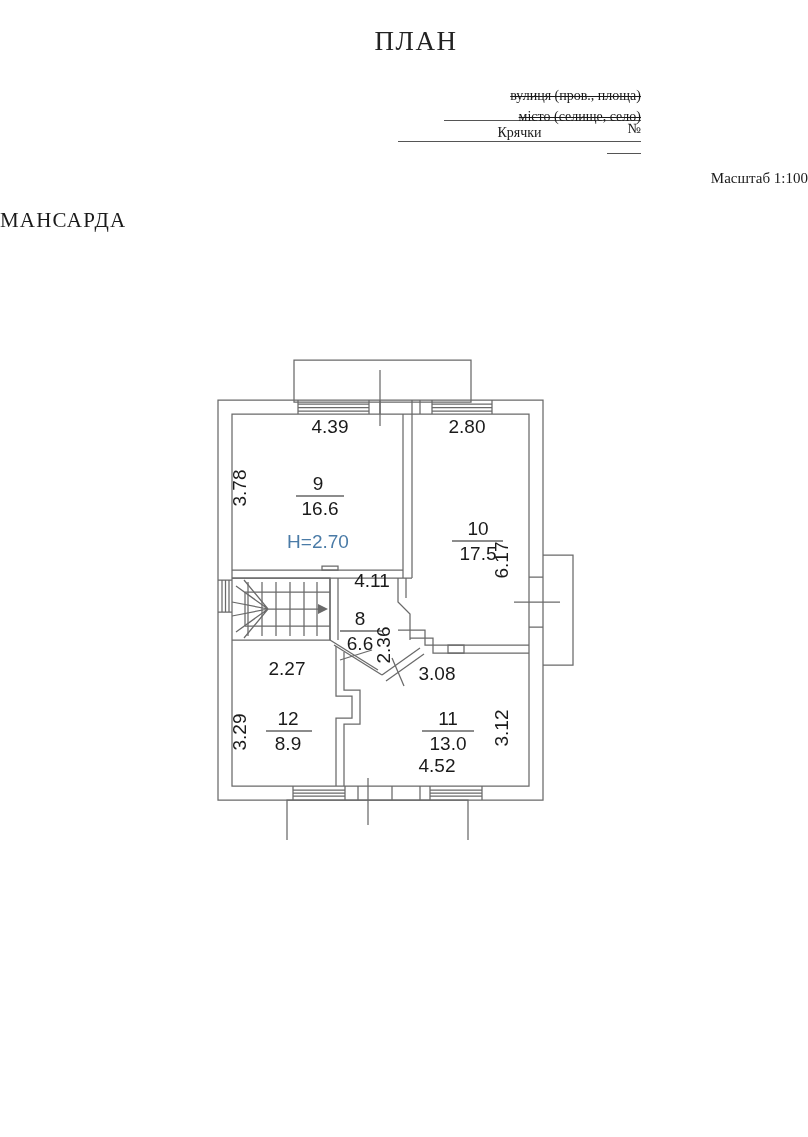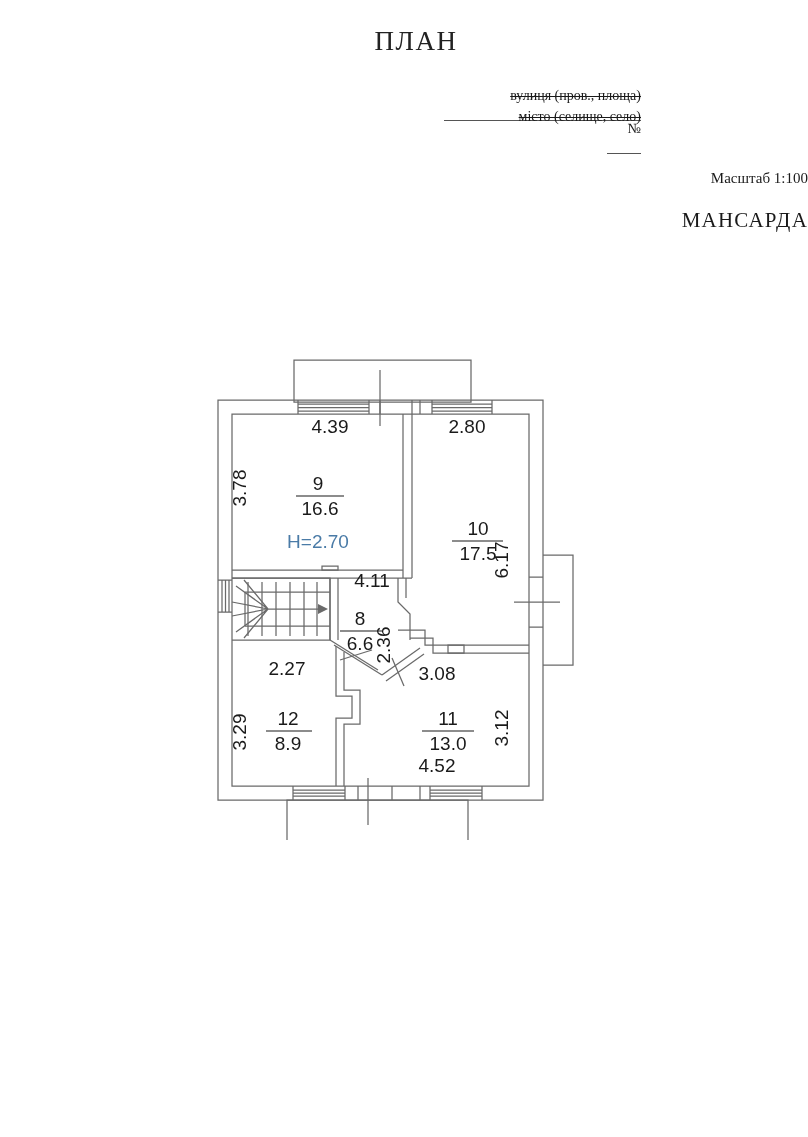--- a/index.html
+++ b/index.html
@@ -73,21 +73,21 @@
     left: 0;
     width: 808px;
     text-align: right;
     font-size: 15px;
   }
   .floor-title {
     position: absolute;
     top: 208px;
     left: 0;
     width: 808px;
-    text-align: right;
+    text-align: left;
     font-size: 21px;
     letter-spacing: 1.2px;
   }
 
   
   #plan-wrap {
     position: absolute;
     left: 0;
     top: 340px;
     width: 720px;
@@ -111,20 +111,21 @@
 
     <div class="addr-line">
       <span class="strike">вулиця (пров., площа)</span>
       <span class="fill" style="width:197px;"></span>
       <span style="margin-left:10px;">№</span>
       <span class="fill" style="width:34px; margin-left:5px;"></span>
     </div>
 
     <div class="addr-line">
       <span class="strike">місто (селище, село)</span>
+      <span class="fill" style="width:243px; margin-left:8px;">Крячки</span>
     </div>
 
   </div>
 
   <div class="scale-line">Масштаб 1:100</div>
   <div class="floor-title">МАНСАРДА</div>
 </div>
 
 <div id="plan-wrap">
 <svg id="plan-svg" width="808" height="500" viewBox="0 0 808 500" xmlns="http://www.w3.org/2000/svg">

